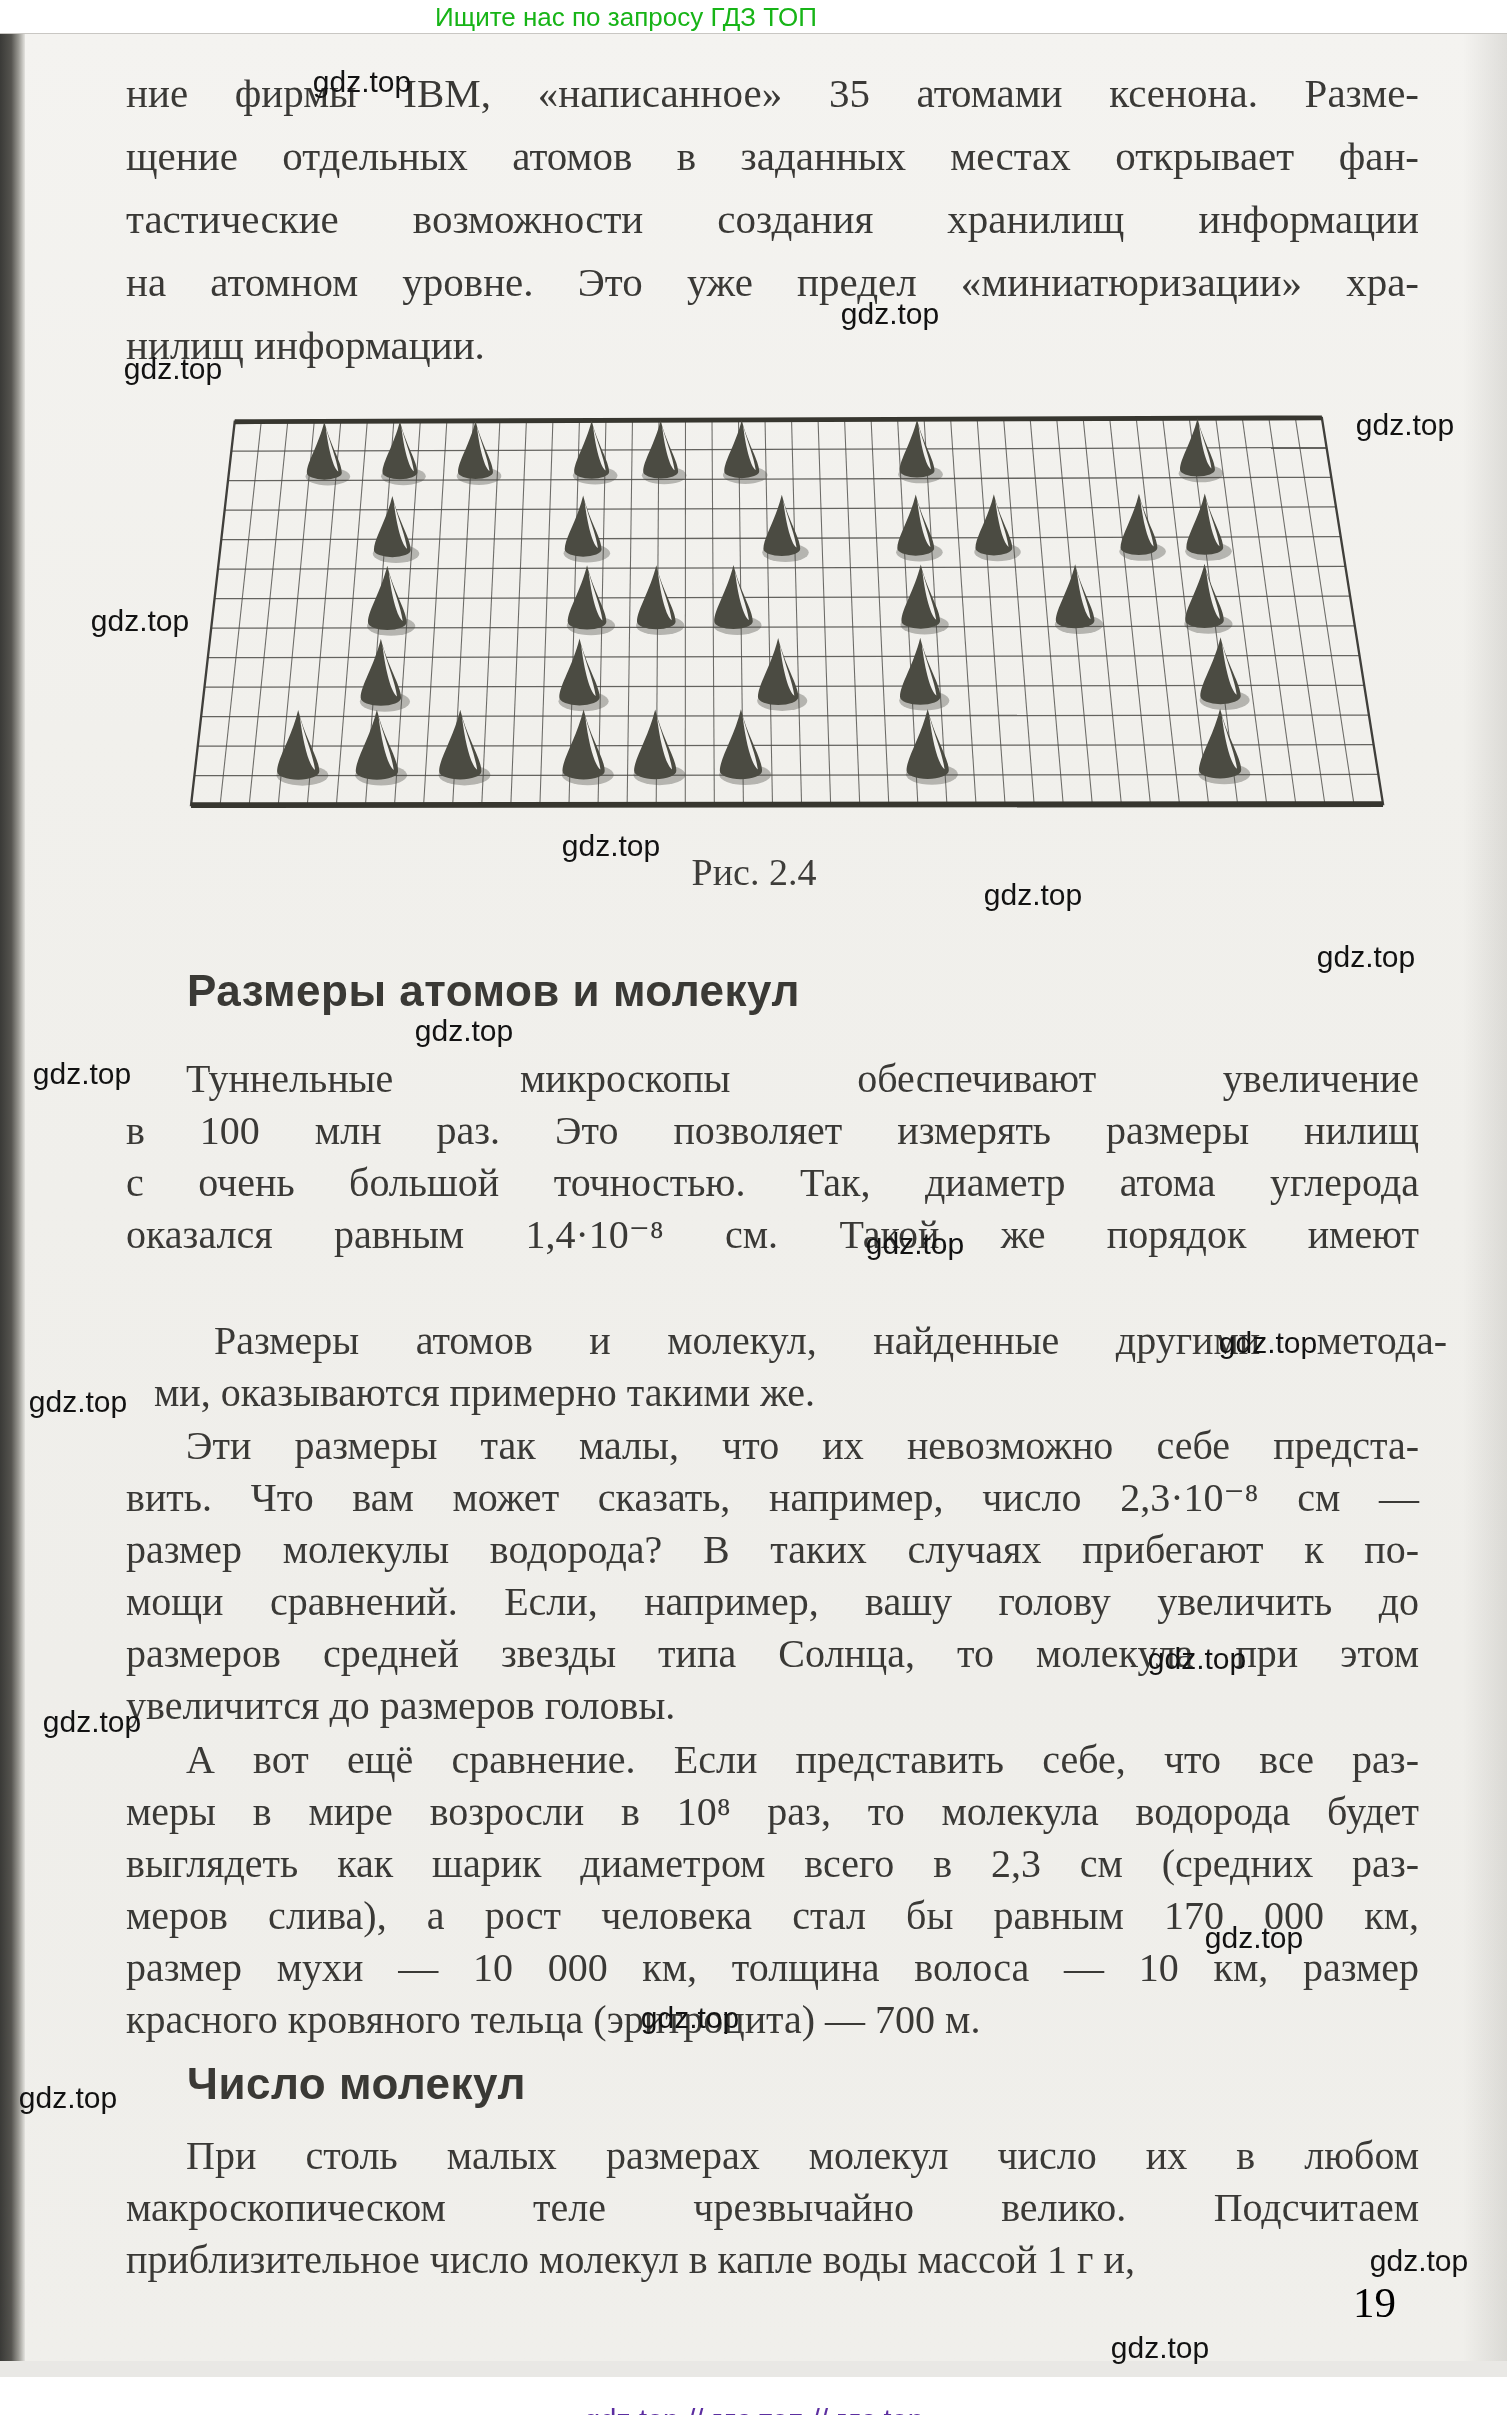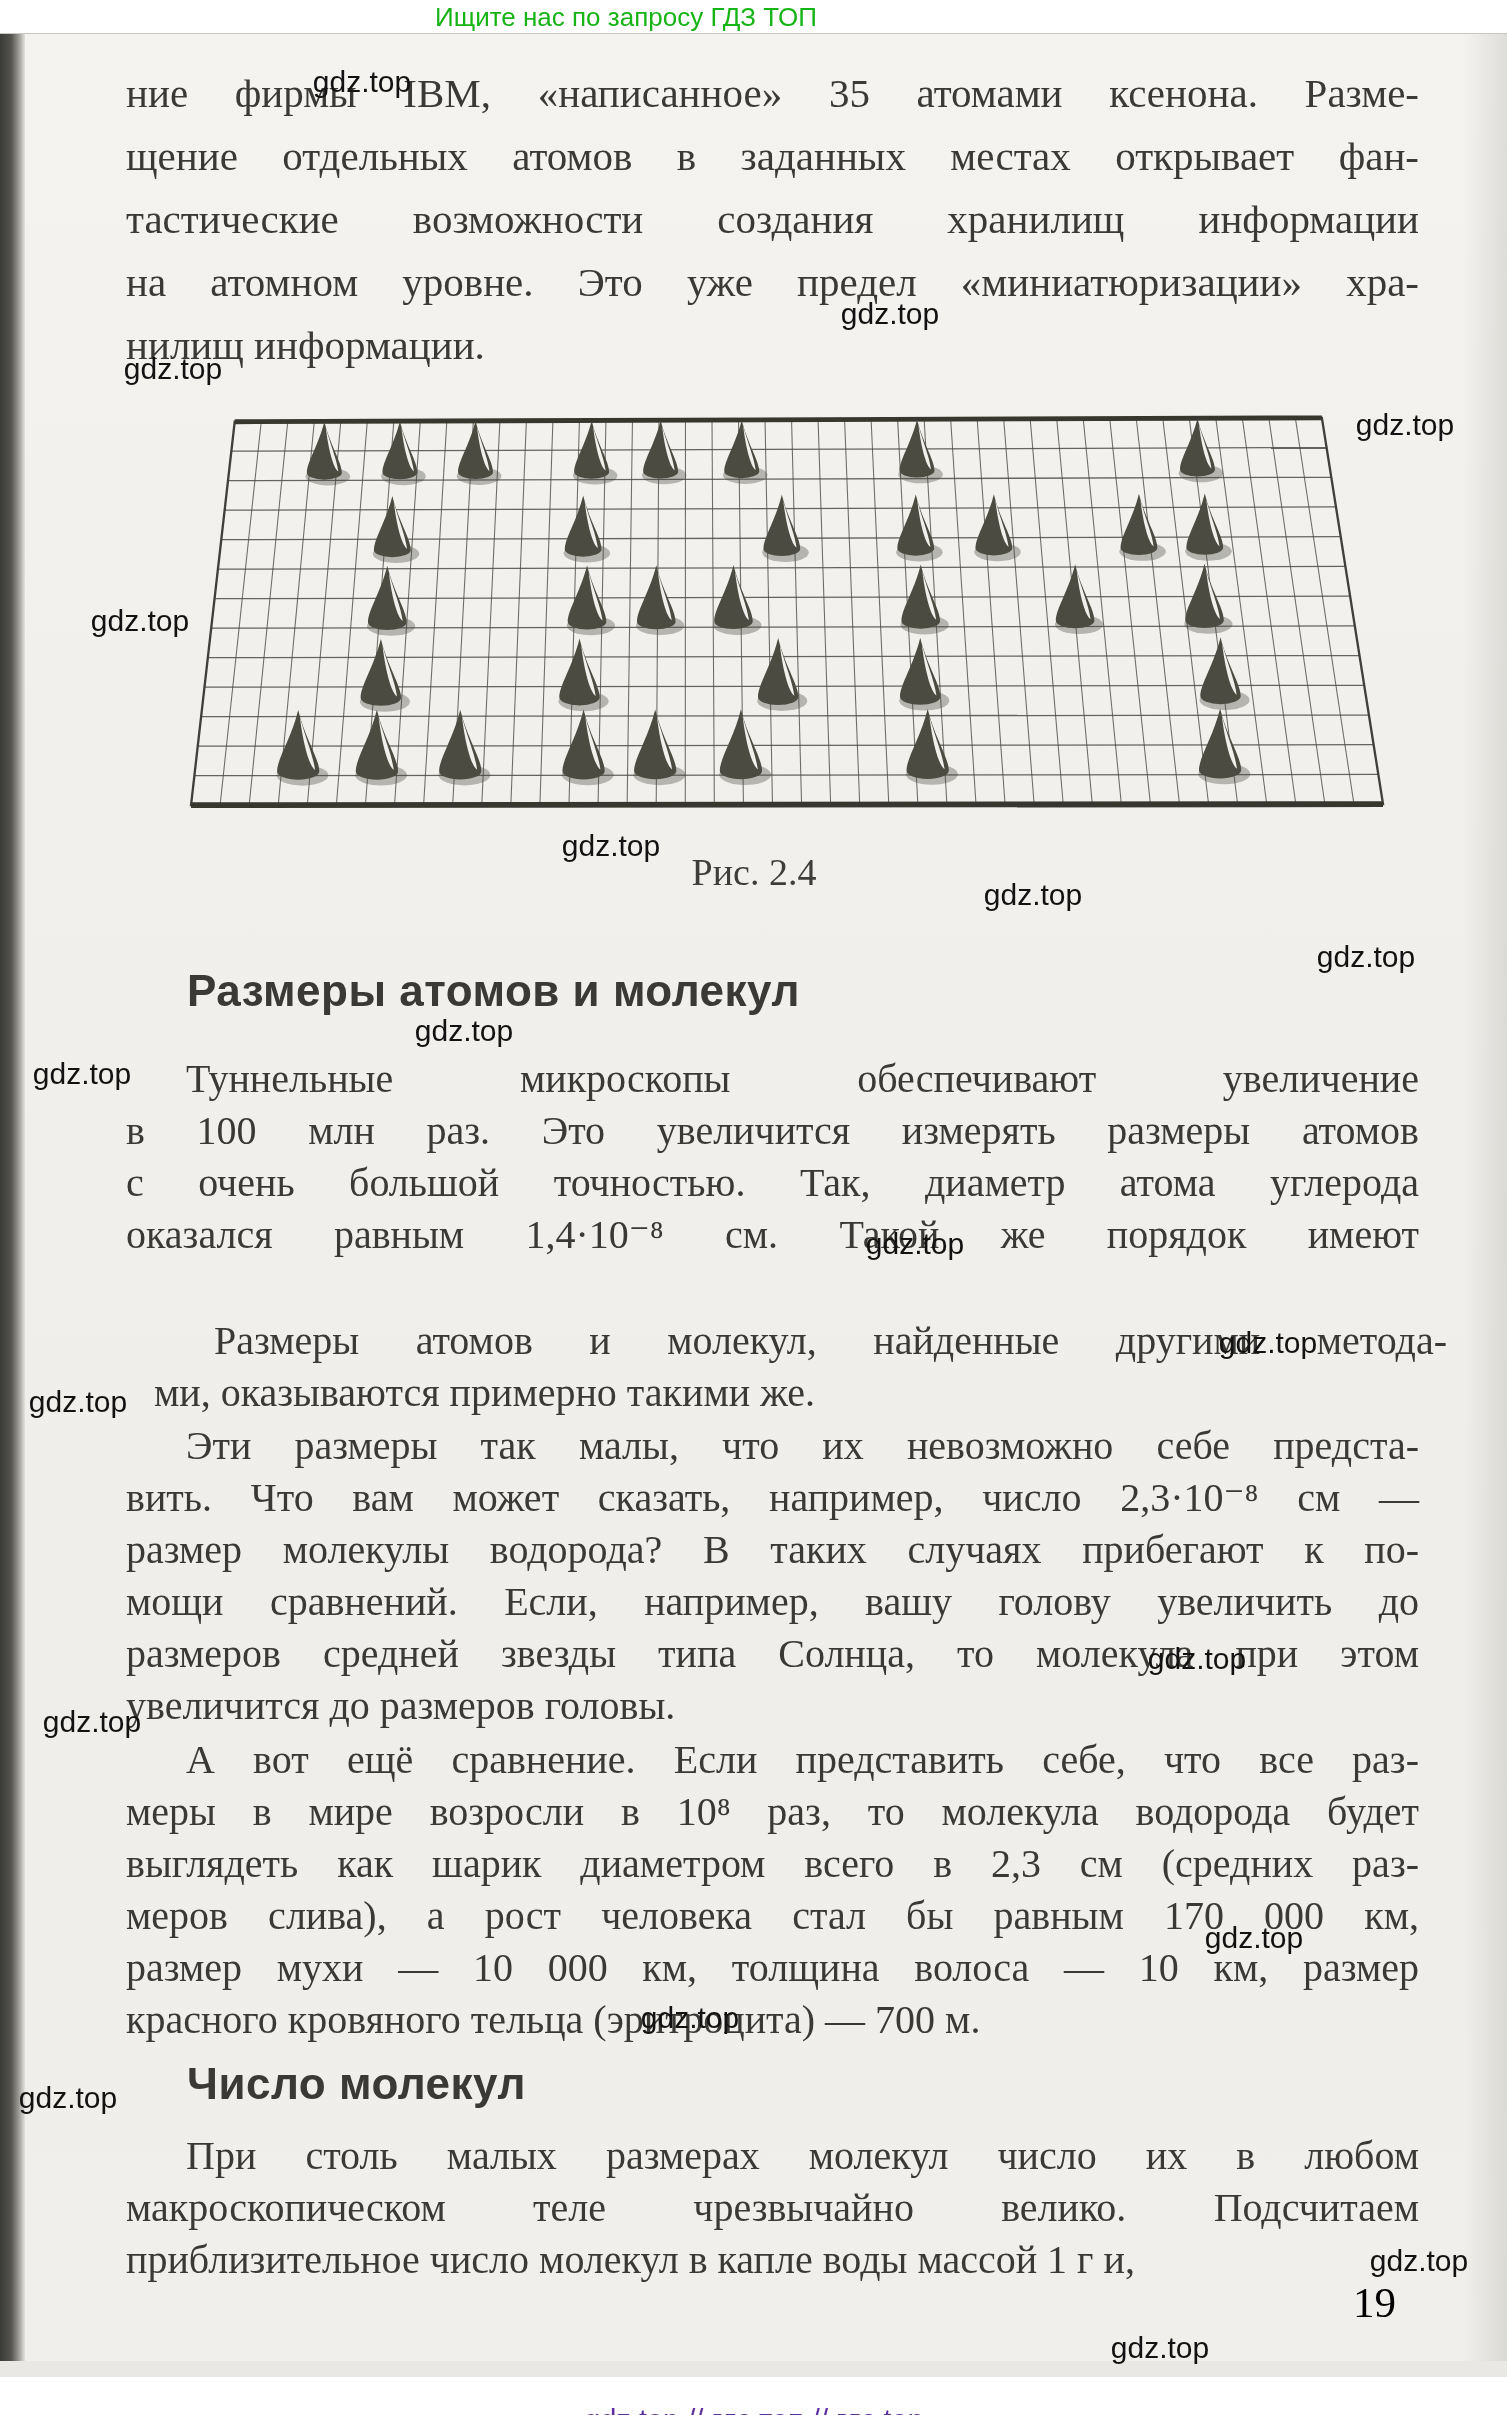--- a/index.html
+++ b/index.html
@@ -429,21 +429,21 @@
         C 1135.83872,341.93712 1141.93152,354.18255999999997 1144.54272,371.47024
         C 1138.44992,367.14832 1132.3571200000001,345.53872 1128.87552,316.72592 Z" fill="#faf9f5" opacity="0.95"></path>
   </svg>
 
 <div class="caption">Рис. 2.4</div>
 
 <h2 id="h1" class="heading">Размеры атомов и молекул</h2>
 
 <div id="s1p1" class="para">
     <div class="line pf">Туннельные микроскопы обеспечивают увеличение</div>
-    <div class="line">в 100 млн раз. Это увеличится измерять размеры атомов</div>
+    <div class="line">в 100 млн раз. Это позволяет измерять размеры нилищ</div>
     <div class="line">с очень большой точностью. Так, диаметр атома углерода</div>
     <div class="line">оказался равным 1,4·10⁻⁸ см. Такой же порядок имеют</div>
   </div>
 <div id="s1p2" class="para">
     <div class="line pf">Размеры атомов и молекул, найденные другими метода-</div>
     <div class="line pl">ми, оказываются примерно такими же.</div>
   </div>
 <div id="s1p3" class="para">
     <div class="line pf">Эти размеры так малы, что их невозможно себе предста-</div>
     <div class="line">вить. Что вам может сказать, например, число 2,3·10⁻⁸ см —</div>

